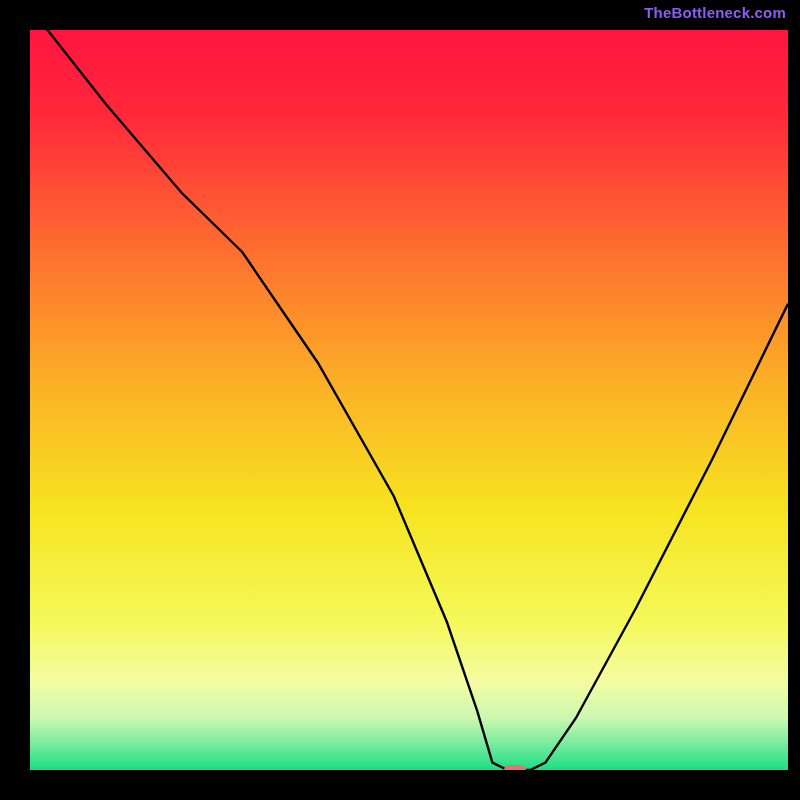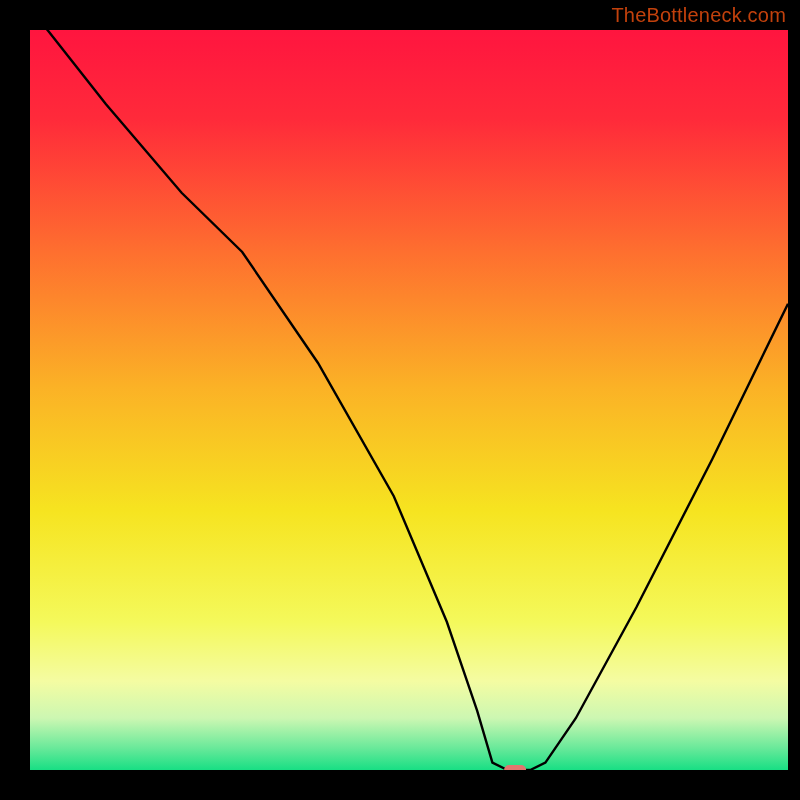--- a/index.html
+++ b/index.html
@@ -26,23 +26,23 @@
   }
   svg {
     display: block;
     width: 100%;
     height: 100%;
   }
   .attribution {
     position: absolute;
     top: 4px;
     right: 14px;
-    color: #c2410c;
-    font-size: 20px;
-    font-weight: 400;
+    color: #8b5cf6;
+    font-size: 15px;
+    font-weight: 700;
     letter-spacing: 0.2px;
   }
 </style>
 </head>
 <body>
 
 <div class="frame">
 
   <div class="attribution">TheBottleneck.com</div>
 

